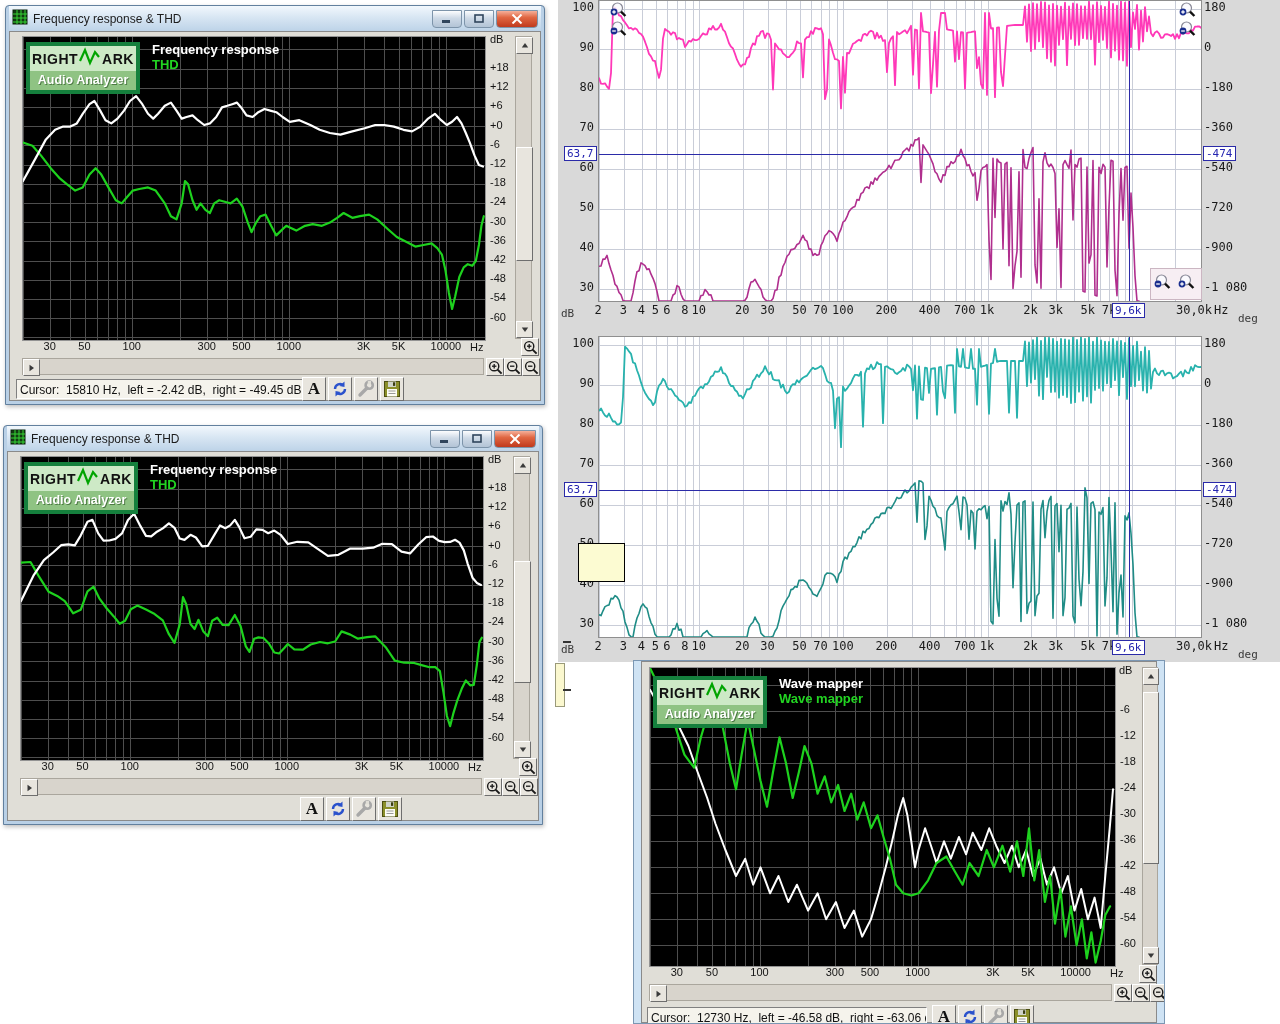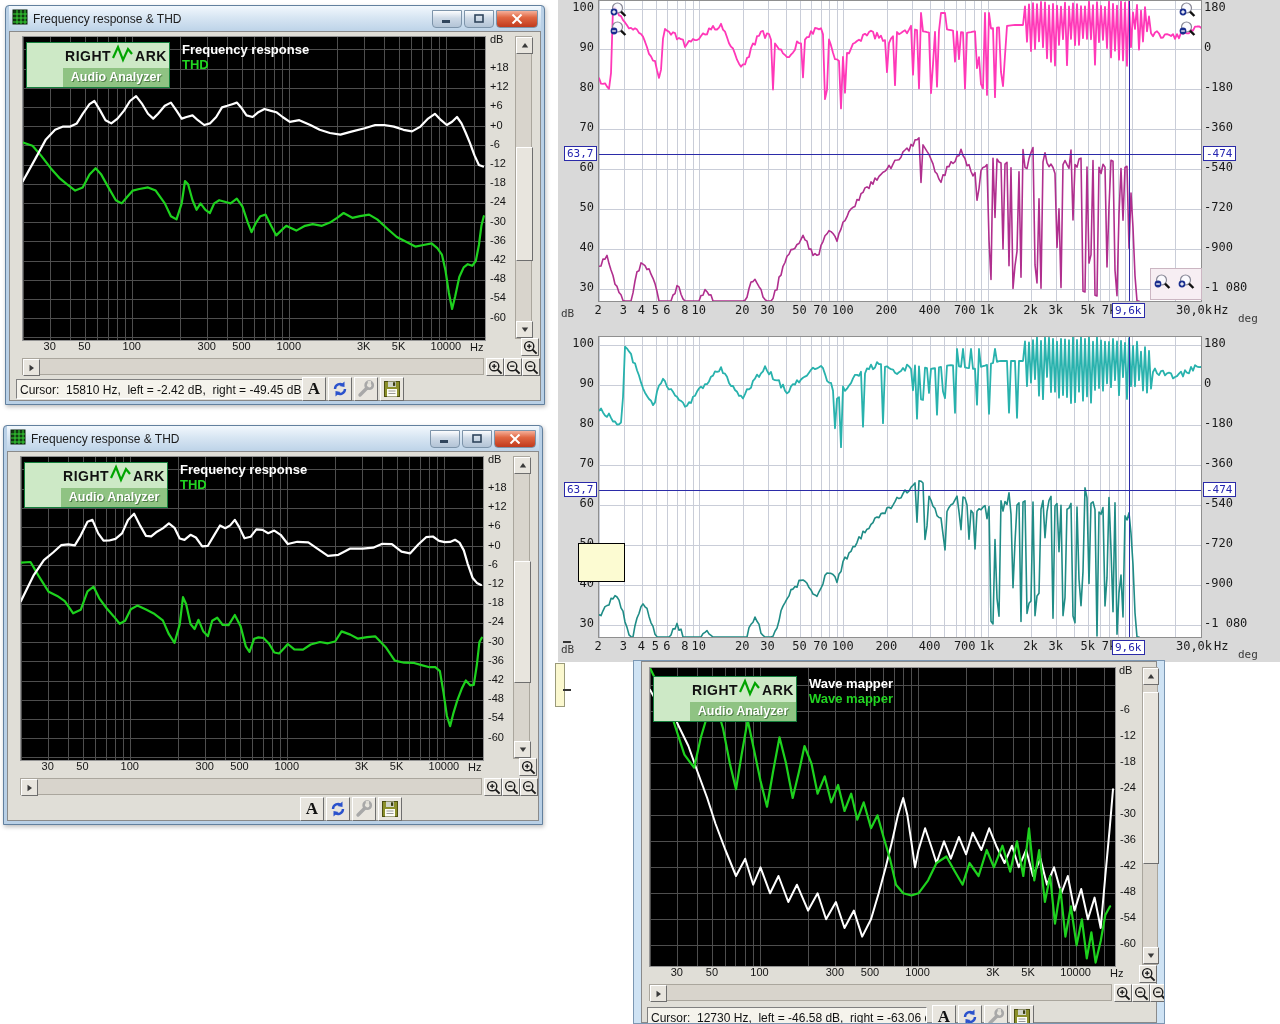--- a/index.html
+++ b/index.html
@@ -16,21 +16,21 @@
   .caps{display:flex;gap:2px;align-items:flex-start;}
   .cap-btn{width:28px;height:16px;border:1px solid #7d94aa;border-radius:0 0 4px 4px;
            display:flex;align-items:center;justify-content:center;
            background:linear-gradient(#fcfdfe,#cdd9e6 45%,#b3c4d6);cursor:default;}
   .cap-btn.close{width:40px;background:linear-gradient(#f6b09a,#e06743 40%,#c03a1d);}
   .client{position:relative;height:370px;background:#e0ded7;border:1px solid #8a8a8a;box-sizing:border-box;}
   .blackplot{position:absolute;background:#000;border:1px solid #939393;}
   .tickY{position:absolute;font-size:11px;color:#141414;white-space:pre;}
   .tickX{position:absolute;font-size:11px;color:#141414;transform:translateX(-50%);white-space:pre;}
   .legend{position:absolute;left:16px;top:10px;display:flex;gap:12px;align-items:flex-start;z-index:5;}
-  .logo{width:106px;border:1px solid #15803d;background:#cde9c6;padding-left:36px;}
+  .logo{width:106px;border:4px solid #15803d;background:#cde9c6;}
   .logo-top{display:flex;align-items:center;justify-content:center;height:25px;
             font-weight:bold;font-size:14px;color:#111;letter-spacing:0.5px;}
   .logo-bottom{height:19px;background:#8fc383;color:#fff;font-weight:bold;font-size:12.5px;
                text-align:center;line-height:19px;text-shadow:1px 1px 0 #4d7a44;}
   .leg1{font-weight:bold;font-size:13px;color:#fff;}
   .leg2{font-weight:bold;font-size:13px;color:#22d422;}
   .vscroll{position:absolute;width:17px;background:#d8d4cc;border:1px solid #aaa69d;box-sizing:border-box;}
   .sb-btn{position:absolute;left:0;width:15px;height:15px;background:#e8e5de;
           border:1px solid;border-color:#fff #6e6e6e #6e6e6e #fff;
           display:flex;align-items:center;justify-content:center;}

